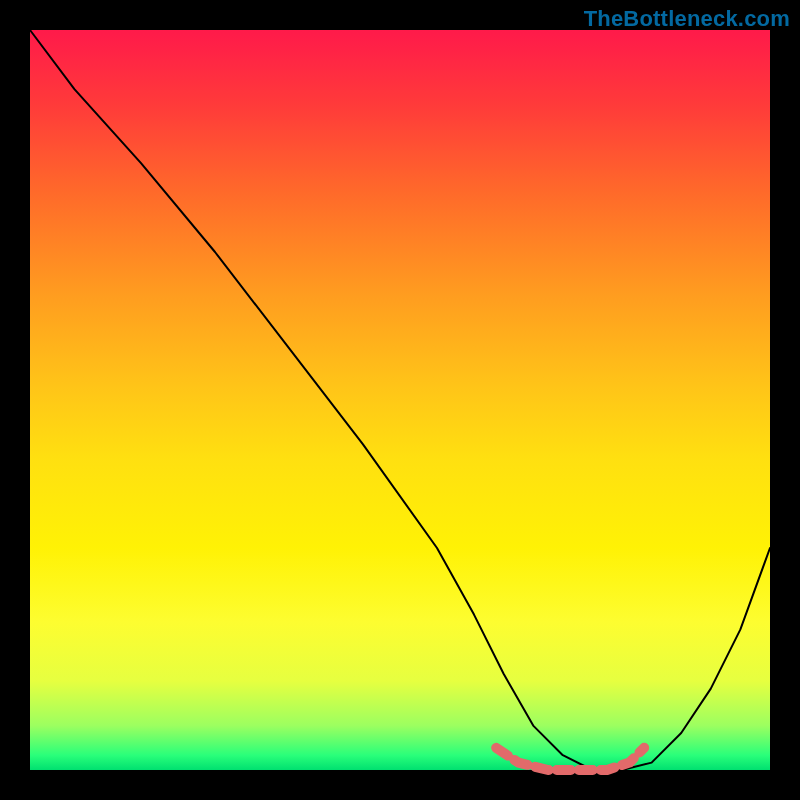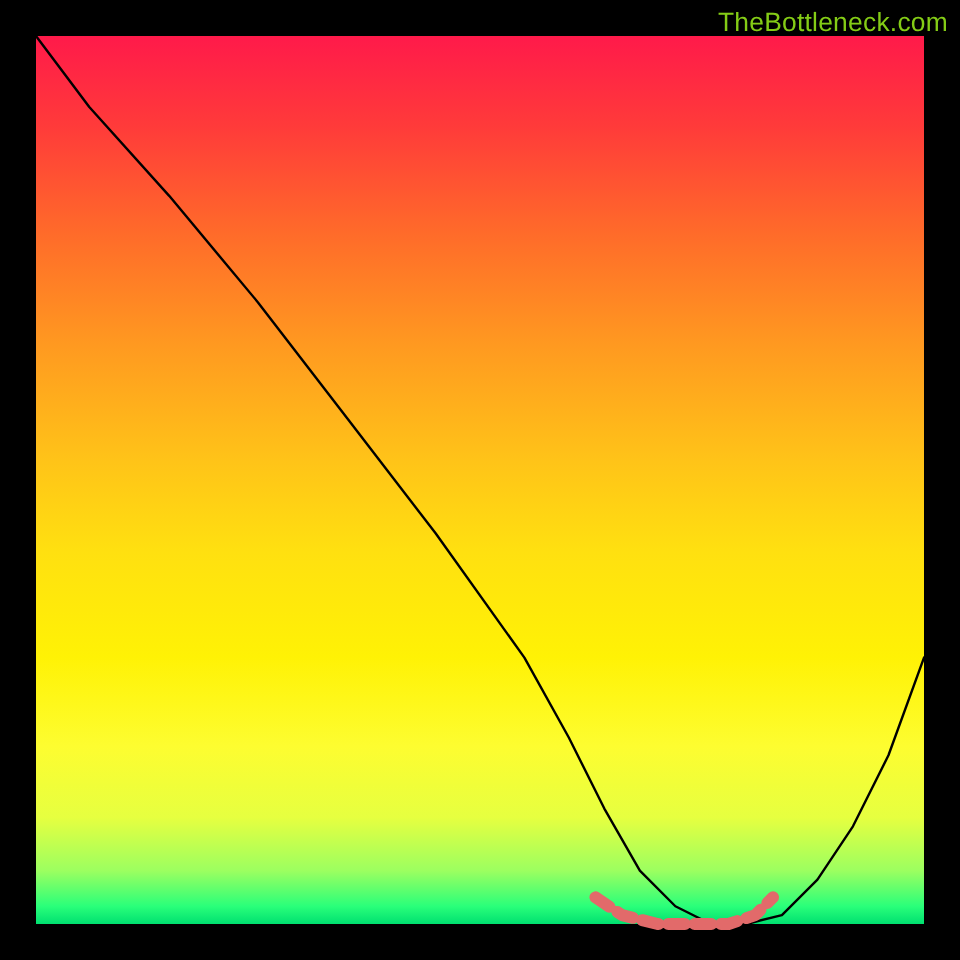--- a/index.html
+++ b/index.html
@@ -35,23 +35,23 @@
       #e6ff40 88%,
       #9cff60 94%,
       #2aff7a 98%,
       #00e070 100%
     );
   }
   .watermark {
     position: absolute;
     top: 6px;
     right: 10px;
-    color: #84cc16;
+    color: #0369a1;
     font-size: 22px;
-    font-weight: 400;
+    font-weight: 700;
     letter-spacing: 0.2px;
     z-index: 5;
   }
   svg.curve {
     position: absolute;
     left: 0;
     top: 0;
     width: 740px;
     height: 740px;
     overflow: visible;

